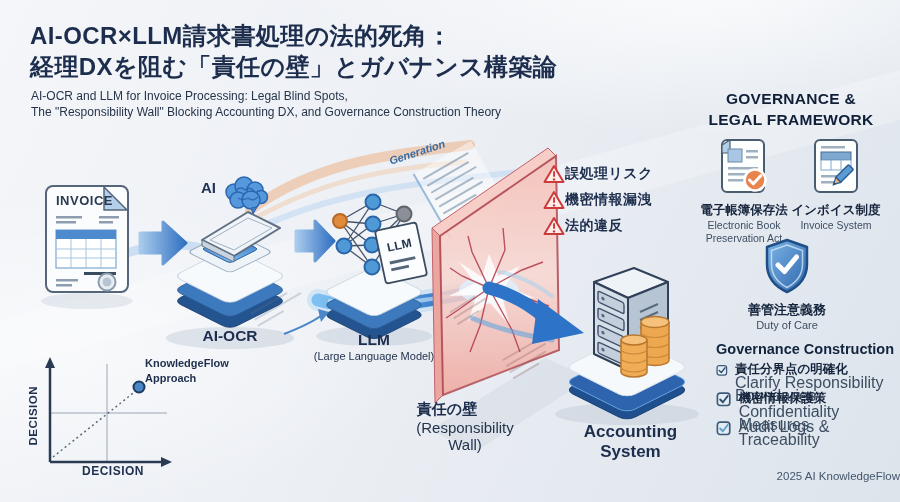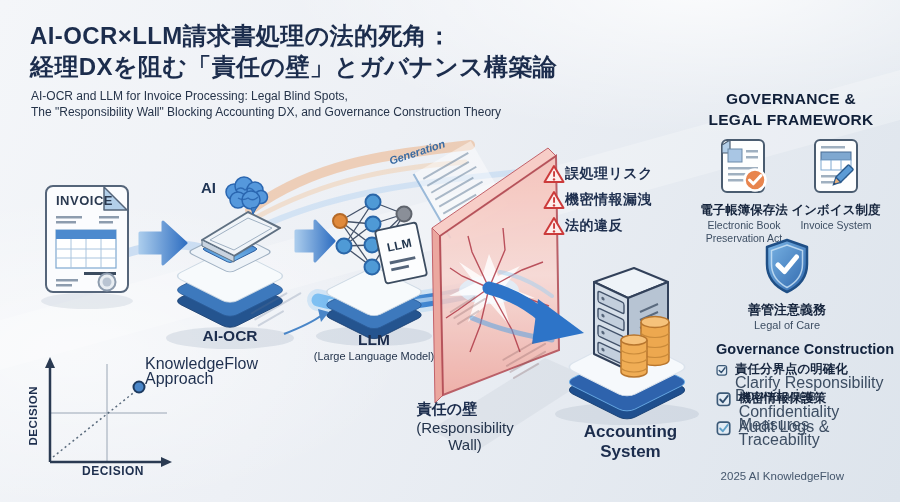--- a/index.html
+++ b/index.html
@@ -50,23 +50,23 @@
   .duty .en{font-size:11px;color:#3d4e63;}
   .gc-head{left:716px;top:341px;font-size:14.5px;font-weight:bold;color:#12233e;}
   .gc-item{left:716px;display:flex;gap:7px;}
   .gc-item .txt .jp{font-size:12.5px;font-weight:bold;color:#16253d;line-height:14px;}
   .gc-item .txt .en{font-size:16px;color:#3d4e63;line-height:13px;}
   .gc1{top:362px;} .gc2{top:391px;} .gc3{top:420px;}
 
   
   .decision{left:27px;top:386px;font-size:11.5px;font-weight:bold;color:#1e2f4e;letter-spacing:.5px;writing-mode:vertical-rl;transform:rotate(180deg);}
   .insight{left:82px;top:464px;font-size:12px;font-weight:bold;color:#1e2f4e;letter-spacing:.5px;}
-  .kf-note{left:145px;top:356px;font-size:16px;font-weight:normal;color:#1e2f4e;line-height:15px;}
-
-  .footer{left:668px;top:470px;width:176px;text-align:right;font-size:11.5px;color:#44566c;}
+  .kf-note{left:145px;top:356px;font-size:11px;font-weight:bold;color:#1e2f4e;line-height:15px;}
+
+  .footer{left:724px;top:470px;width:176px;text-align:right;font-size:11.5px;color:#44566c;}
 
   
   .scribble{position:absolute;opacity:.8;}
   .scribble i{display:block;height:2px;border-radius:1px;background:rgba(95,115,145,.32);margin-bottom:5px;}
   .scribble.red i{background:rgba(125,85,90,.35);}
 </style>
 </head>
 <body>
 
 <div class="canvas">
@@ -427,21 +427,21 @@
     </div>
   </div>
 
   <div class="abs duty">
     <svg width="48" height="56" viewBox="0 0 48 56">
       <path d="M24,2 L44,9 V26 C44,40 35,49 24,54 C13,49 4,40 4,26 V9 Z" fill="url(#shieldGrad)" stroke="#1f4f86" stroke-width="2.5" stroke-linejoin="round"></path>
       <path d="M24,7 L39.5,12.5 V26 C39.5,37 32.5,45 24,49.5 C15.5,45 8.5,37 8.5,26 V12.5 Z" fill="none" stroke="#cfe6f8" stroke-width="1.5" opacity=".8"></path>
       <path d="M15,27 l6.5,6.5 L33.5,19" fill="none" stroke="#ffffff" stroke-width="5" stroke-linecap="round" stroke-linejoin="round"></path>
     </svg>
     <div class="jp">善管注意義務</div>
-    <div class="en">Legal of Care</div>
+    <div class="en">Duty of Care</div>
   </div>
 
   <div class="abs gc-head">Governance Construction</div>
 
   <div class="abs gc-item gc1">
     <svg width="17" height="17" viewBox="0 0 17 17">
       <rect x="1.5" y="1.5" width="13.5" height="13.5" rx="3" fill="#e3ecf5" stroke="#3c5a78" stroke-width="1.8"></rect>
       <path d="M4.5,8.5 l3,3 L12.8,4.6" fill="none" stroke="#2f4e6e" stroke-width="2" stroke-linecap="round" stroke-linejoin="round"></path>
     </svg>
     <div class="txt">

